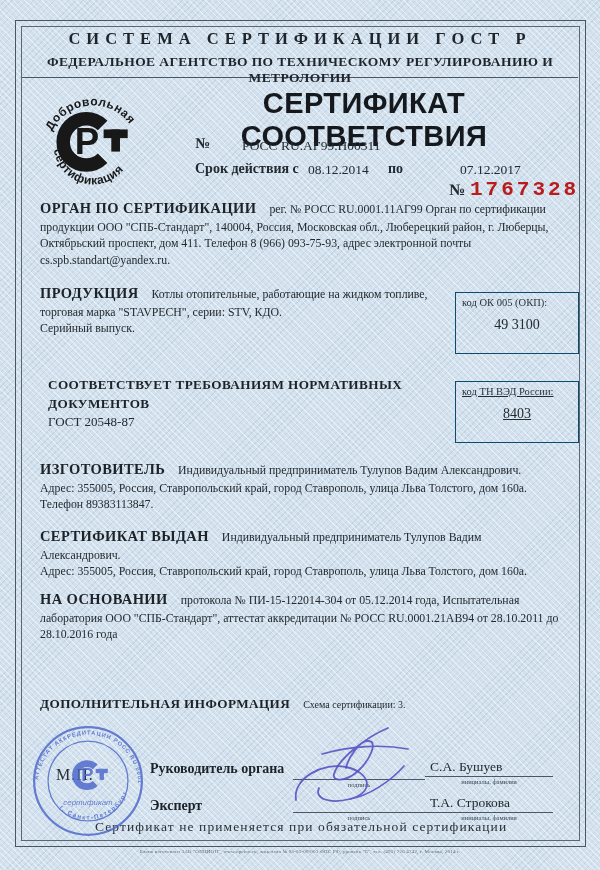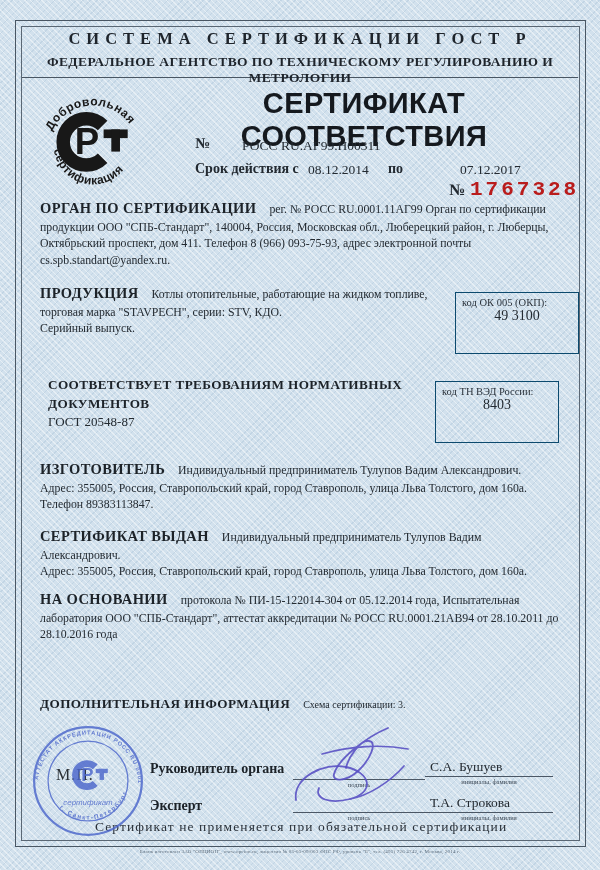--- a/index.html
+++ b/index.html
@@ -32,21 +32,21 @@
   .blank-no-label{font-weight:bold;font-size:16px;}
   .blank-no{font-family:Liberation Mono, monospace;
     font-weight:bold;font-size:21px;letter-spacing:3px;color:#b91c1c;}
 
   .section{left:40px;width:522px;font-size:11.8px;line-height:1.42;color:#232a31;}
   .section .head{font-weight:bold;font-size:14.5px;letter-spacing:.4px;padding-right:10px;color:#1c2228;}
   .section .head.small{font-size:13.2px;}
 
   .code-box{width:122px;height:60px;border:1px solid #0c4a6e;}
   .code-box .cb-label{font-size:10.5px;padding:4px 5px 0 6px;color:#2a323b;}
-  .code-box .cb-value{text-align:center;font-size:14px;color:#232a31;}
+  .code-box .cb-value{text-align:center;font-size:14px;margin-top:9px;color:#232a31;}
 
   .sigline{border-bottom:1px solid #4b5765;height:0;}
   .sig-caption{font-size:6.5px;color:#3f4b58;text-align:center;}
   .role-label{font-weight:bold;font-size:14px;color:#1c2228;}
   .person-name{font-size:13.5px;color:#232a31;}
   .mp-text{font-size:16px;color:#2a3036;letter-spacing:1px;}
 
   .footer-note{left:95px;top:819px;width:460px;font-size:13.5px;letter-spacing:1.1px;color:#2a3139;}
   .fine-print{left:0;top:849px;width:600px;text-align:center;font-size:5px;color:#5f6e7d;letter-spacing:.2px;}
 
@@ -105,21 +105,21 @@
 </p>
 <div class="abs code-box" style="left:455px;top:292px;">
   <div class="cb-label">код ОК 005 (ОКП):</div>
   <div class="cb-value">49 3100</div>
 </div>
 
 <p class="abs section" style="top:368px;width:412px;margin:8px;">
   <span class="head small">СООТВЕТСТВУЕТ ТРЕБОВАНИЯМ НОРМАТИВНЫХ ДОКУМЕНТОВ</span><br>
   <span style="font-size:13px;">ГОСТ 20548-87</span>
 </p>
-<div class="abs code-box" style="left:435px;top:381px;">
+<div class="abs code-box" style="left:455px;top:381px;text-decoration:underline;">
   <div class="cb-label">код ТН ВЭД России:</div>
   <div class="cb-value">8403</div>
 </div>
 
 <p class="abs section" style="top:459px;margin:0;">
   <span class="head">ИЗГОТОВИТЕЛЬ</span>
   <span>Индивидуальный предприниматель Тулупов Вадим Александрович.</span><br>
   <span>Адрес: 355005, Россия, Ставропольский край, город Ставрополь, улица Льва Толстого, дом 160а.</span><br>
   <span>Телефон 89383113847.</span>
 </p>

